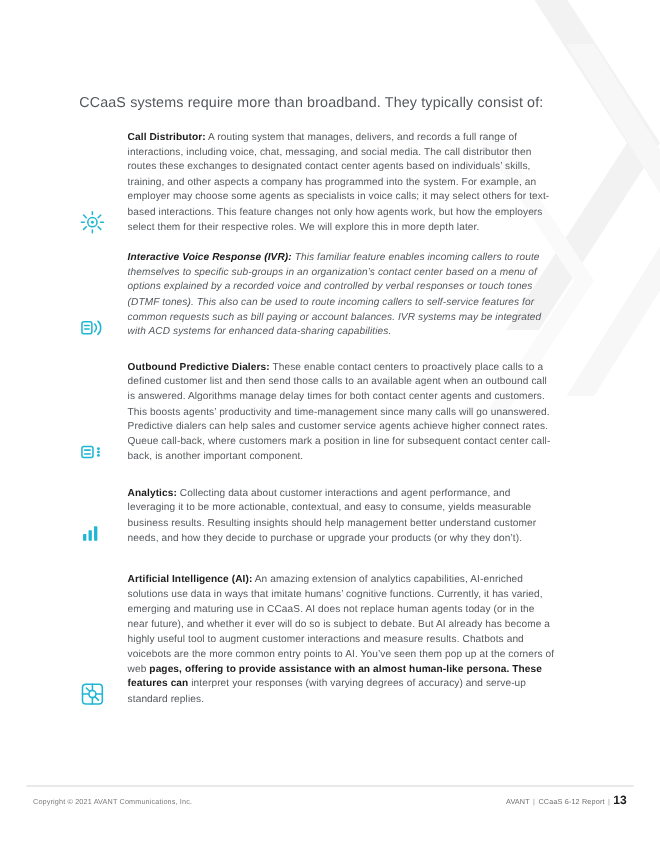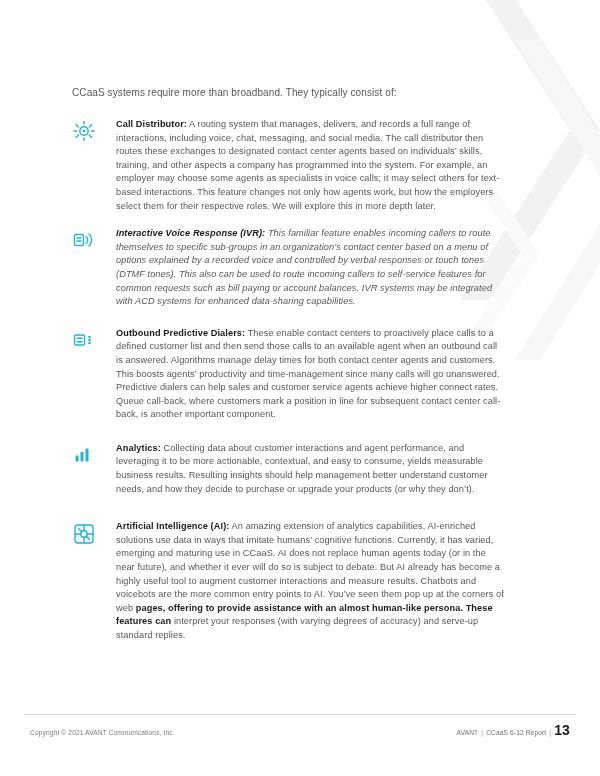--- a/index.html
+++ b/index.html
@@ -33,36 +33,36 @@
     width: 600px;
     height: 776px;
     box-sizing: border-box;
   }
 
   .intro {
     position: absolute;
     left: 72px;
     top: 86px;
     width: 430px;
-    font-size: 10px;
+    font-size: 13px;
     line-height: 14px;
     color: #54585c;
     letter-spacing: 0.01em;
   }
 
   .items {
     position: absolute;
     left: 72px;
     top: 118px;
     width: 432px;
   }
 
   .item {
     display: flex;
-    align-items: flex-start;
+    align-items: flex-end;
     margin-bottom: 14px;
   }
   .item .icon-wrap {
     width: 44px;
     flex: 0 0 44px;
     padding-top: 2px;
   }
   .item .body {
     flex: 1 1 auto;
     font-size: 9.2px;
@@ -99,21 +99,21 @@
     font-size: 6.6px;
     color: #7b7b7b;
     letter-spacing: 0.02em;
   }
   .footer .right {
     color: #6f6f6f;
   }
   .footer .right .pg {
     color: #1b1b1b;
     font-weight: bold;
-    font-size: 14px;
+    font-size: 11px;
   }
   .sep { color: #9a9a9a; padding: 0 3px; }
 
   .icon svg { display: block; }
 </style>
 </head>
 <body>
 
 <div class="page">
 

